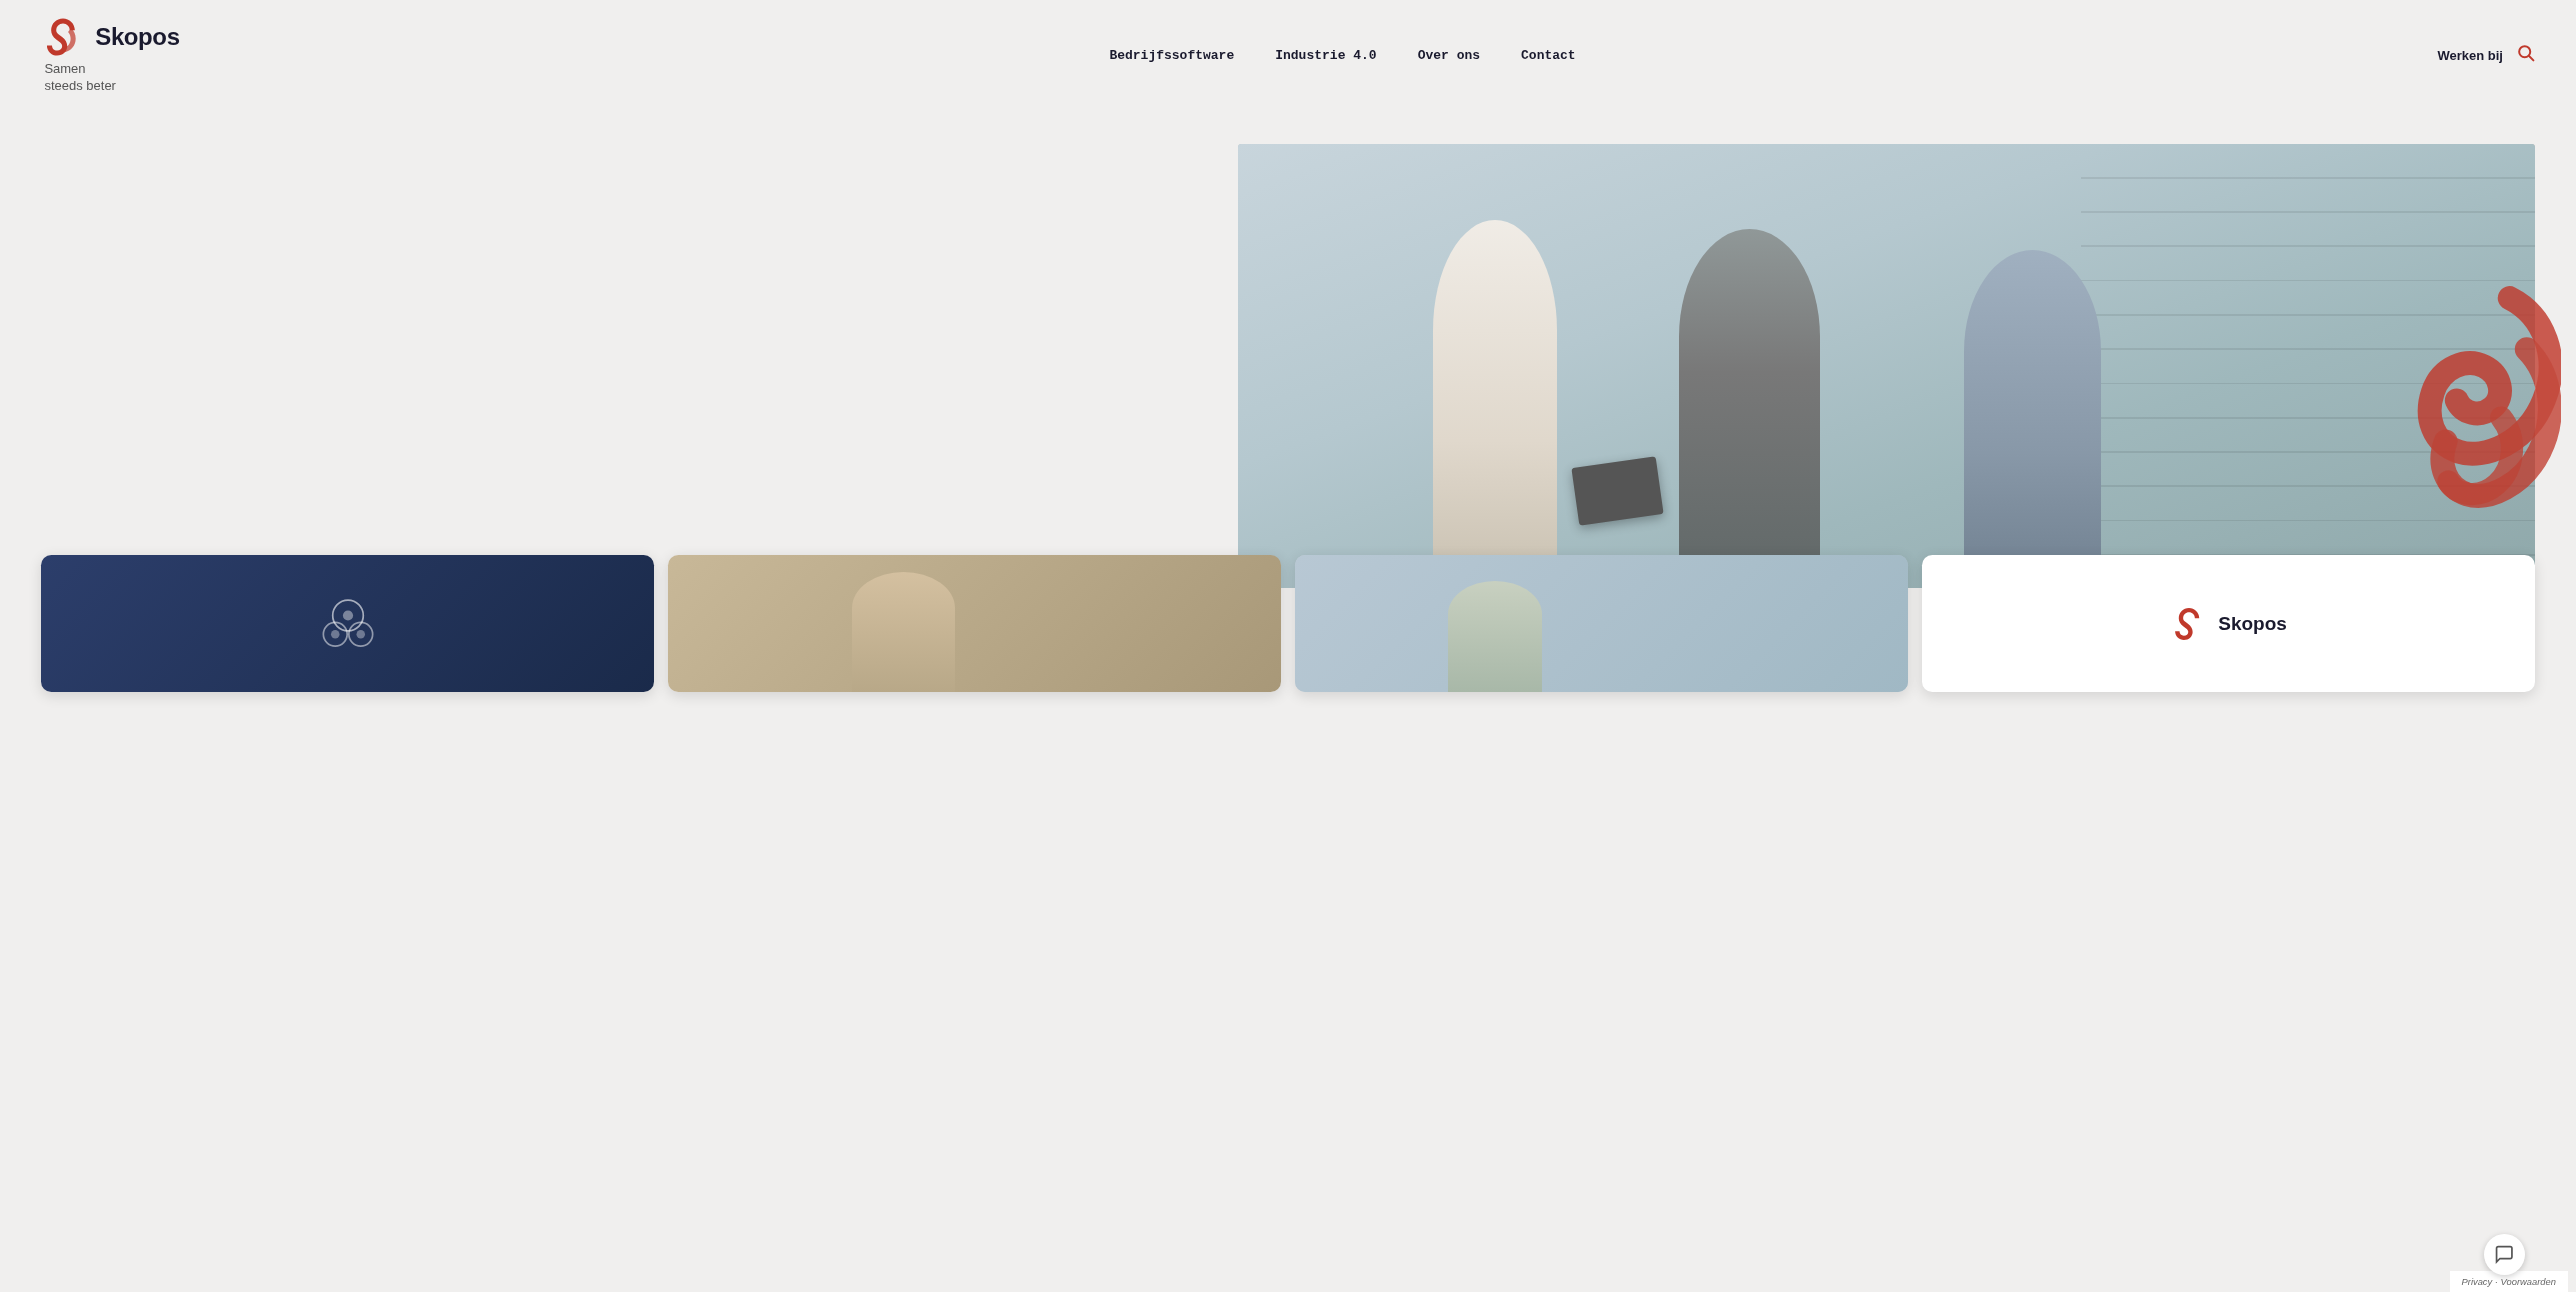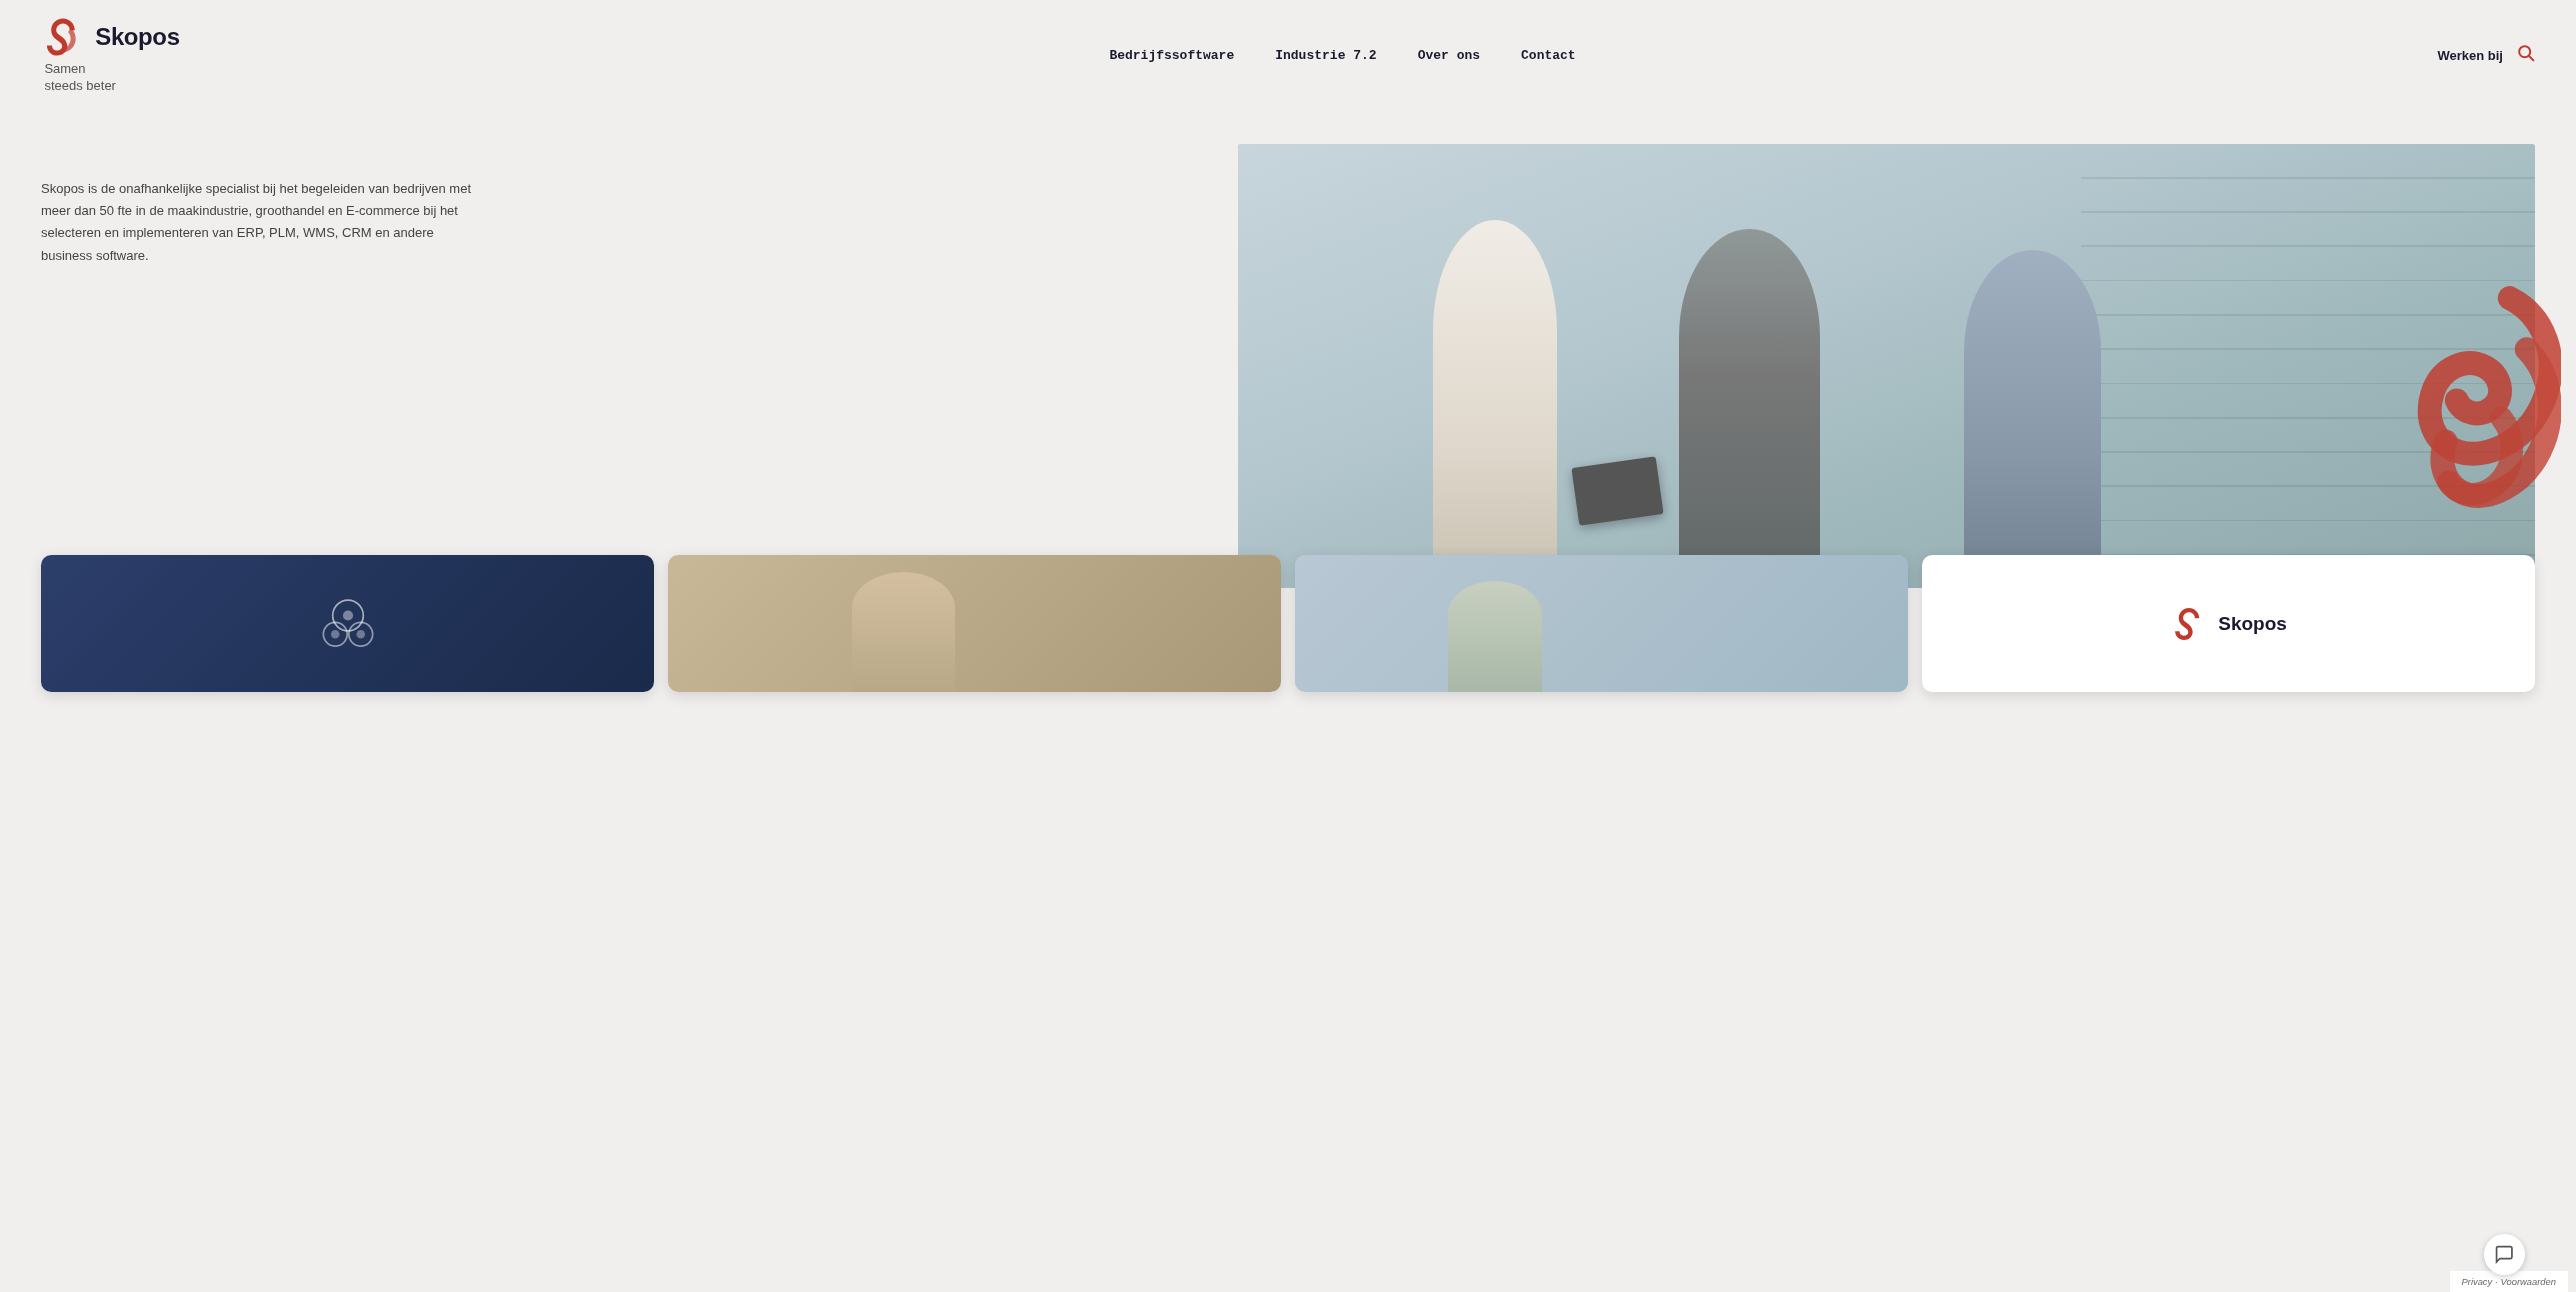--- a/index.html
+++ b/index.html
@@ -297,40 +297,39 @@
       <span class="logo-name">Skopos</span>
     </div>
     <div class="logo-tagline">
       <span>Samen</span><br>
       <span>steeds beter</span>
     </div>
   </div>
 
   <nav>
     <a>Bedrijfssoftware</a>
-    <a>Industrie 7.2</a>
+    <a>Industrie 4.0</a>
     <a>Over ons</a>
     <a>Contact</a>
   </nav>
 
   <div class="header-right">
     <a class="werken-bij">Werken bij</a>
     <button class="search-icon-btn">
       <svg width="19" height="19" viewBox="0 0 24 24" fill="none" stroke="#c0392b" stroke-width="2.5" stroke-linecap="round" stroke-linejoin="round">
         <circle cx="11" cy="11" r="7"></circle>
         <line x1="16.5" y1="16.5" x2="22" y2="22"></line>
       </svg>
     </button>
   </div>
 </header>
 
 <section class="hero">
 
   <div class="hero-left">
-    <p class="hero-desc">Skopos is de onafhankelijke specialist bij het begeleiden van bedrijven met meer dan 50 fte in de maakindustrie, groothandel en E-commerce bij het selecteren en implementeren van ERP, PLM, WMS, CRM en andere business software.</p>
   </div>
 
   <div class="hero-right">
     <div class="hero-photo">
 
       <div class="photo-bg"></div>
 
       <div class="blinds">
         <div class="blind-line"></div>
         <div class="blind-line"></div>

